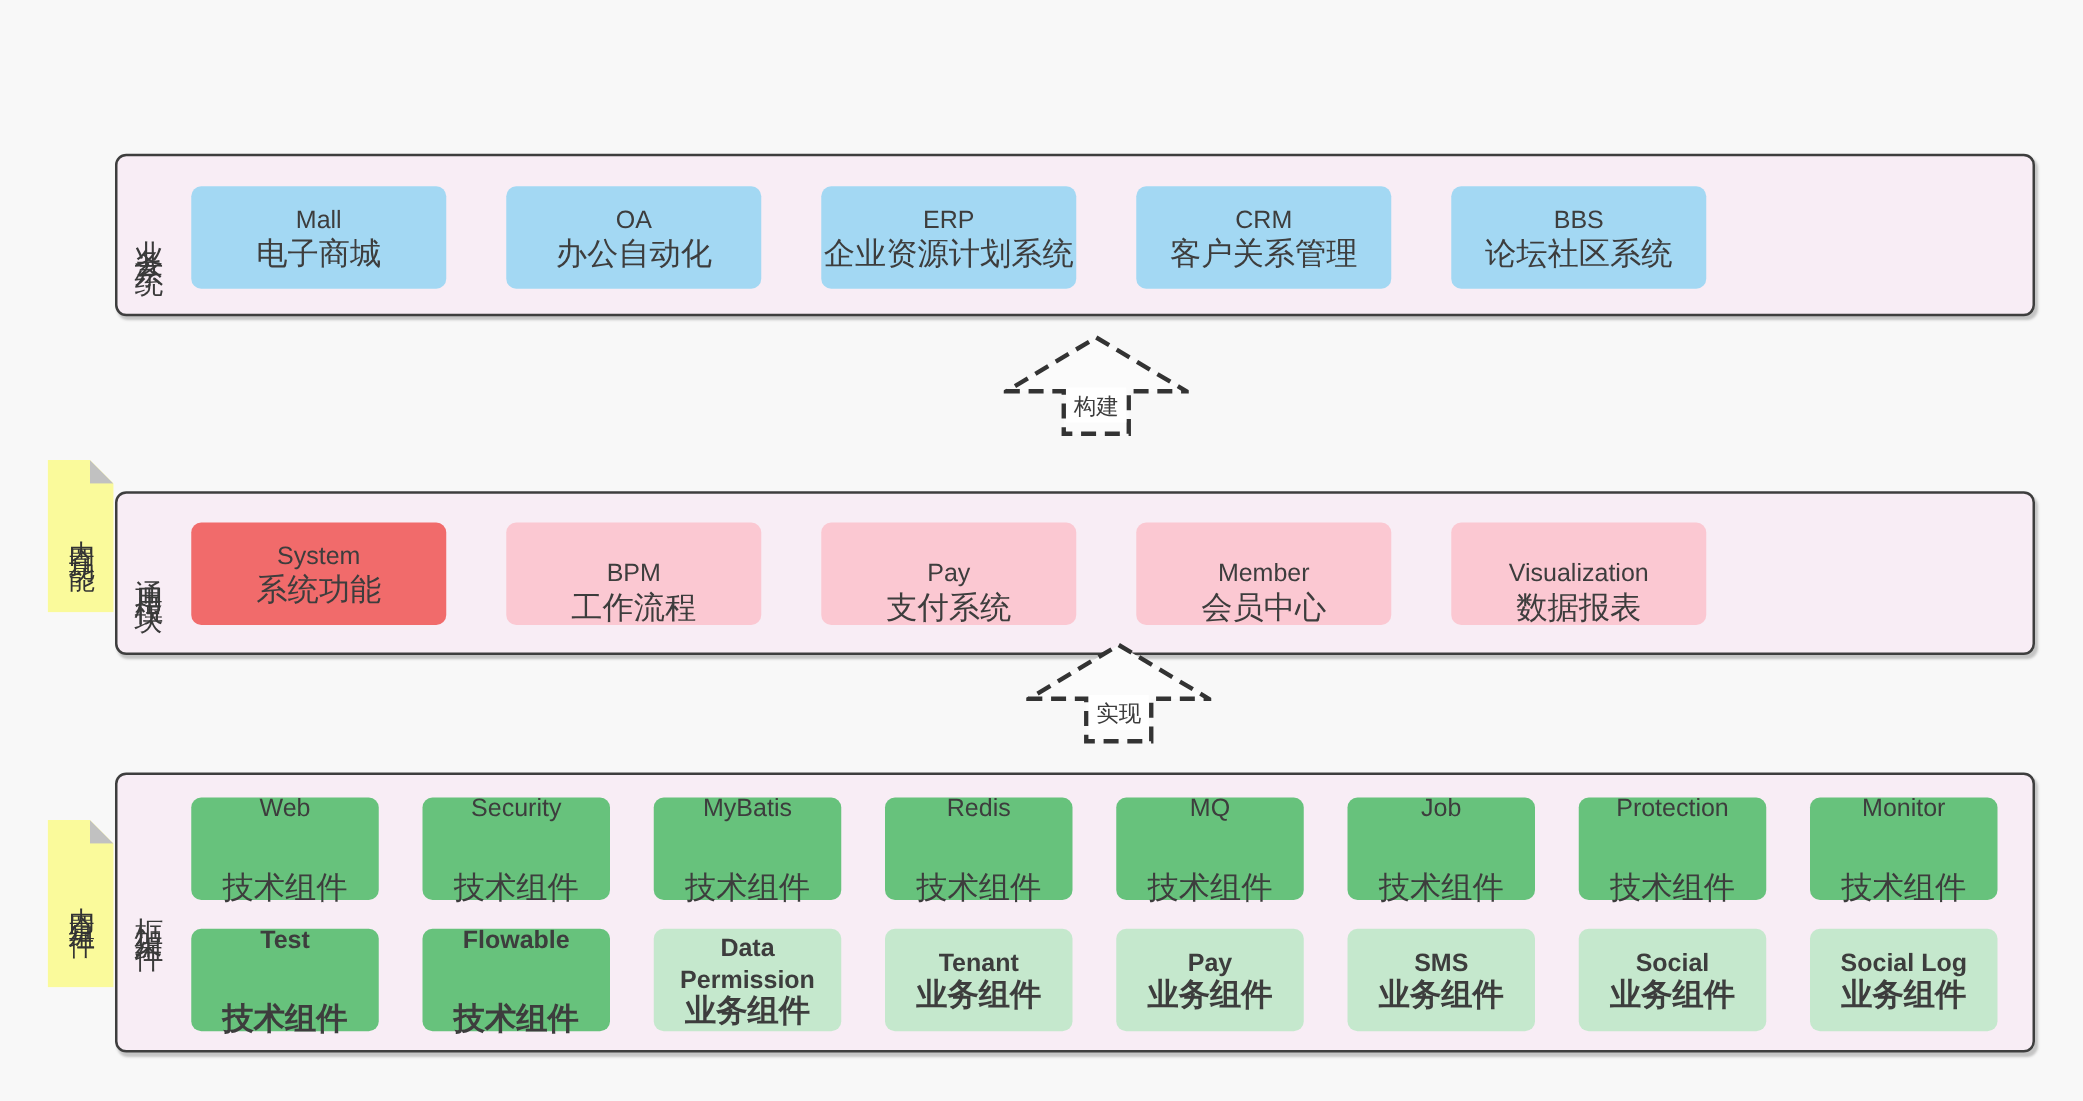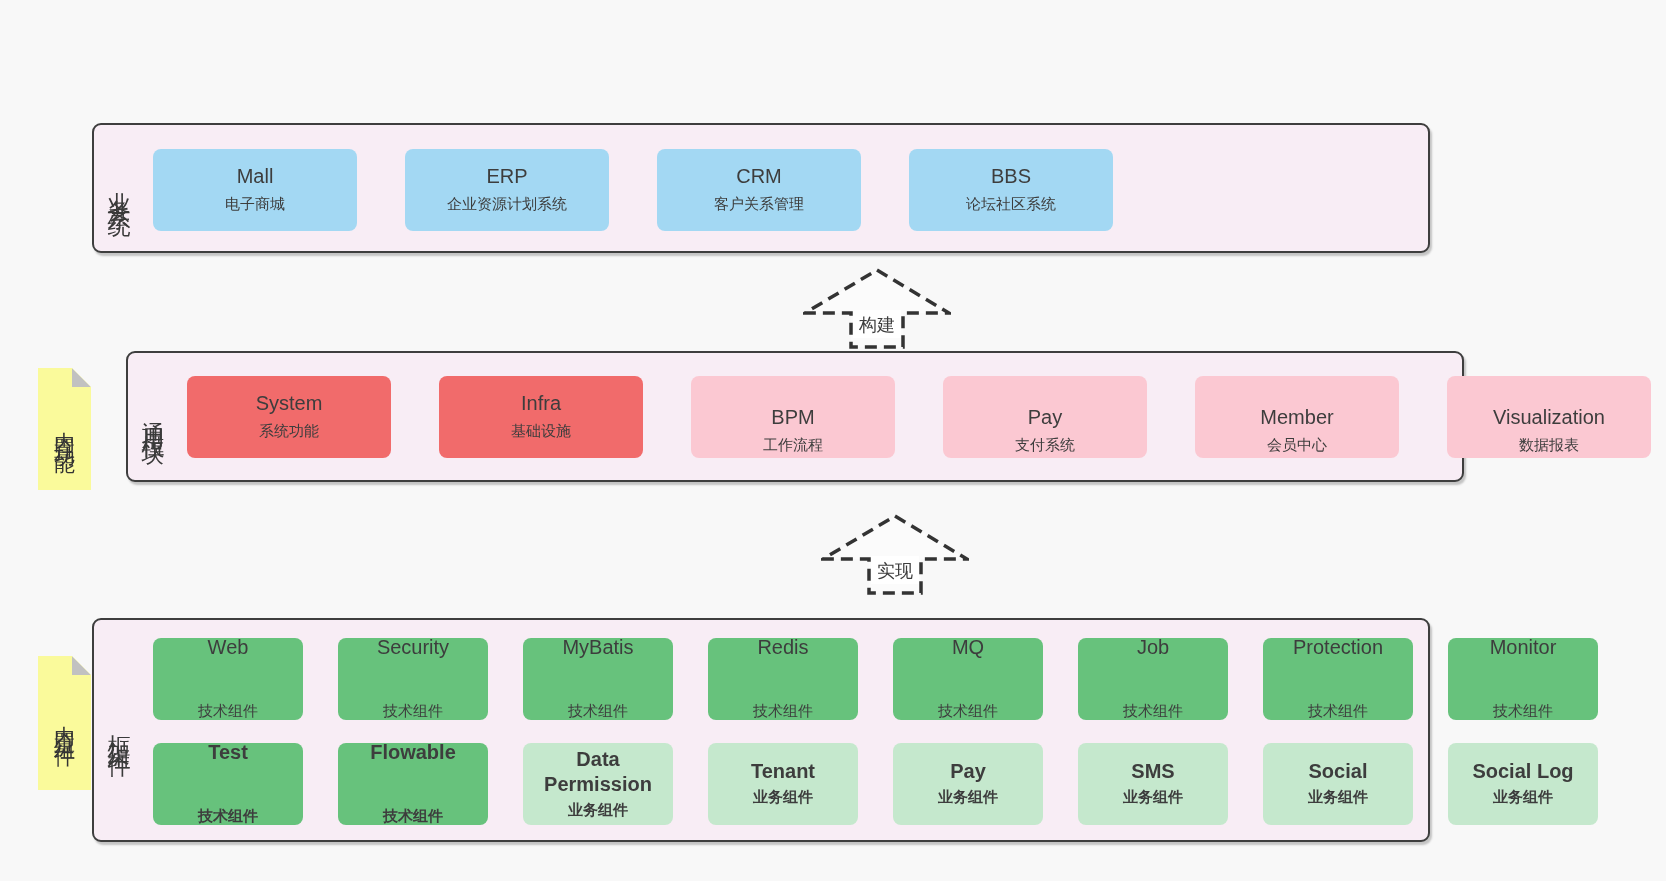--- a/index.html
+++ b/index.html
@@ -3,26 +3,26 @@
 <meta charset="utf-8">
 <style>
   html,body { margin:0; padding:0; }
   body {
     width:1666px; height:881px; position:relative; overflow:hidden;
     background:#f8f8f8;
     font-family:"Liberation Sans","DejaVu Sans",sans-serif;
     color:#3d3d3d;
   }
   .band {
-    position:absolute; left:92px; width:1338px; box-sizing:border-box;
+    position:absolute; left:92px; width:1536px; box-sizing:border-box;
     background:#f8edf5; border:2px solid #3e3e3e; border-radius:9px;
     box-shadow:2px 3px 2px rgba(60,60,60,0.28);
   }
   #band-business  { top:123px; height:130px; }
-  #band-common    { top:351px; height:131px;margin-left:34px; }
+  #band-common    { top:393px; height:131px; }
   #band-framework { top:618px; height:224px; }
 
   .band-label {
     position:absolute; left:6px; top:0; height:100%; width:40px;
     display:flex; align-items:center; justify-content:center;
     writing-mode:vertical-rl; text-orientation:upright;
     font-size:23px; letter-spacing:7px; color:#3a3a3a;
   }
   .boxes { position:absolute; left:59px; display:flex; }
   .boxes.wide-row   { gap:48px; }
@@ -32,21 +32,21 @@
   #band-framework .row1 { top:18px; }
   #band-framework .row2 { top:123px;font-weight:bold; }
 
   .box {
     box-sizing:border-box; border-radius:8px;
     display:flex; flex-direction:column; align-items:center; justify-content:center;
     text-align:center; font-size:20px; line-height:27px; color:#3d3d3d;
   }
   .box.wide   { width:204px; height:82px; }
   .box.narrow { width:150px; height:82px; line-height:25px; }
-  .box .zh { font-size:15px; }
+  .box .zh { font-size:25px; }
   .blue        { background:#a3d8f3; }
   .red         { background:#f16b6b; }
   .pink        { background:#fbc8d2;justify-content:flex-end; }
   .green       { background:#67c27c;gap:38px; }
   .green-light { background:#c5e8cd; }
 
   .sticky {
     position:absolute; left:38px; width:53px; background:#fafa9b;
     clip-path:polygon(0 0, calc(100% - 19px) 0, 100% 19px, 100% 100%, 0 100%);
     display:flex; align-items:center; justify-content:center; z-index:5;
@@ -79,20 +79,24 @@
 <body>
 
 <div class="band" id="band-business">
   <div class="band-label">业务系统</div>
   <div class="boxes wide-row">
     <div class="box wide blue">
       <span class="en">Mall</span>
       <span class="zh">电子商城</span>
     </div>
     <div class="box wide blue">
+      <span class="en">OA</span>
+      <span class="zh">办公自动化</span>
+    </div>
+    <div class="box wide blue">
       <span class="en">ERP</span>
       <span class="zh">企业资源计划系统</span>
     </div>
     <div class="box wide blue">
       <span class="en">CRM</span>
       <span class="zh">客户关系管理</span>
     </div>
     <div class="box wide blue">
       <span class="en">BBS</span>
       <span class="zh">论坛社区系统</span>
@@ -106,24 +110,20 @@
   <text x="74" y="65">构建</text>
 </svg>
 
 <div class="band" id="band-common">
   <div class="band-label">通用模块</div>
   <div class="boxes wide-row">
     <div class="box wide red">
       <span class="en">System</span>
       <span class="zh">系统功能</span>
     </div>
-    <div class="box wide red">
-      <span class="en">Infra</span>
-      <span class="zh">基础设施</span>
-    </div>
     <div class="box wide pink">
       <span class="en">BPM</span>
       <span class="zh">工作流程</span>
     </div>
     <div class="box wide pink">
       <span class="en">Pay</span>
       <span class="zh">支付系统</span>
     </div>
     <div class="box wide pink">
       <span class="en">Member</span>

